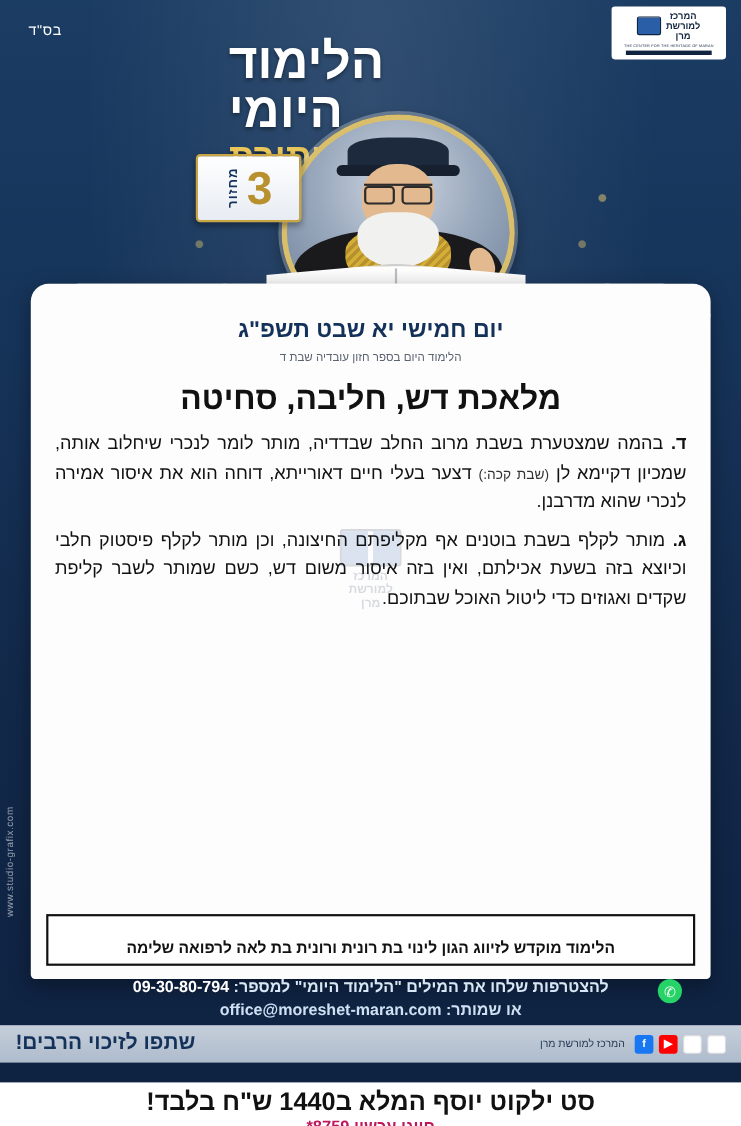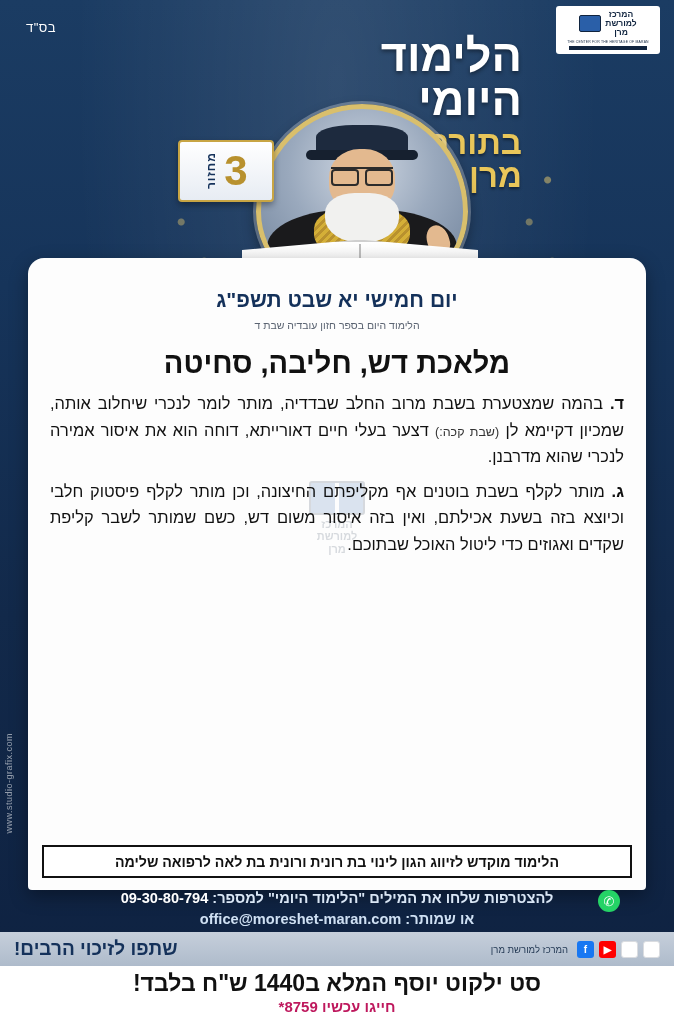--- a/index.html
+++ b/index.html
@@ -77,22 +77,22 @@
   }
   .brand-logo .bl-bar {
     margin-top: 2px;
     width: 78px; height: 4px;
     background: #10243f;
   }
 
   
   .title-wrap {
     position: absolute;
-    top: 34px; right: 152px;
-    text-align: right;
+    top: 34px; right: 136px;
+    text-align: left;
     width: 330px;
   }
   .title-main {
     color: #ffffff;
     font-size: 45px;
     font-weight: bold;
     line-height: 0.98;
     text-shadow: 0 2px 4px rgba(0,0,0,.45);
   }
   .title-sub {
@@ -298,21 +298,21 @@
     font-size: 12.5px;
     color: #333;
   }
 
   
   .dedication {
     position: absolute;
     left: 14px; right: 14px;
     bottom: 12px;
     border: 2px solid #111111;
-    padding: 7px 6px 6px;
+    padding: 21px 6px 6px;
     text-align: center;
     font-size: 14.2px;
     font-weight: bold;
     color: #111111;
     background: #ffffff;
   }
 
   
   .contact {
     position: absolute;
@@ -377,21 +377,21 @@
   .s-youtube{ background: #ff0000; }
   .s-facebook{ background: #1877f2; }
   .social .s-label {
     font-size: 9.5px; color: #1f3550; margin-right: 4px;
   }
 
   
   .promo {
     position: absolute;
     left: 0; right: 0; bottom: 0;
-    height: 58px;
+    height: 40px;
     background: #ffffff;
     text-align: center;
     padding-top: 4px;
   }
   .promo .p1 {
     font-size: 23px;
     font-weight: bold;
     color: #111111;
     line-height: 1.15;
   }

